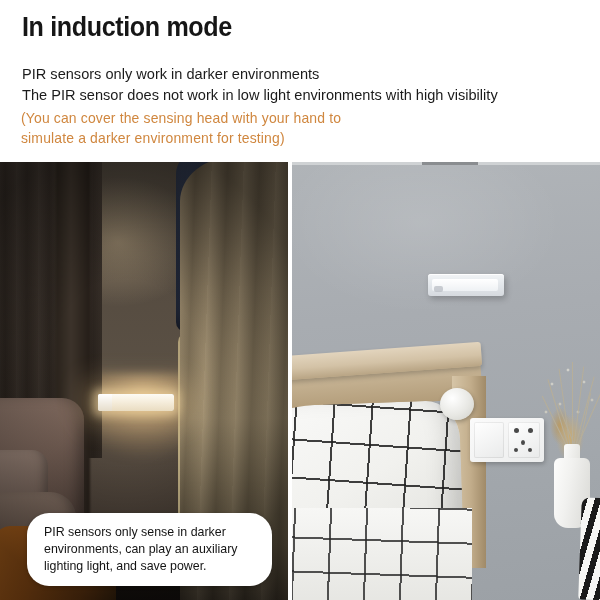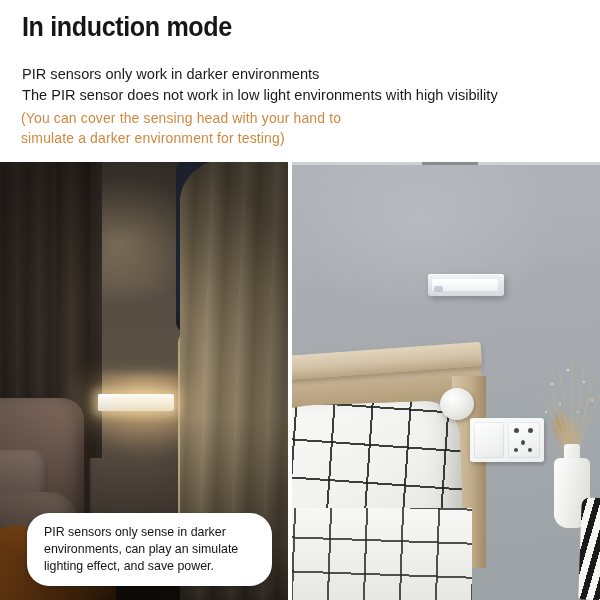--- a/index.html
+++ b/index.html
@@ -384,16 +384,16 @@
           <div class="stem" style="height: 50px; left: 38.4px; bottom: 26px; transform: rotate(-22deg);"></div>
           <div class="stem" style="height: 58px; left: 39.6px; bottom: 26px; transform: rotate(12deg);"></div>
         </div>
       <div id="r-vase-neck"></div>
       <div id="r-vase"></div>
       <div id="r-zebra"></div>
     </div>
 
   </div>
 
-  <div class="caption" id="caption-left">PIR sensors only sense in darker environments, can play an simulate lighting effect, and save power.</div>
+  <div class="caption" id="caption-left">PIR sensors only sense in darker environments, can play an auxiliary lighting light, and save power.</div>
 
 
 </div>
 
 </body></html>

